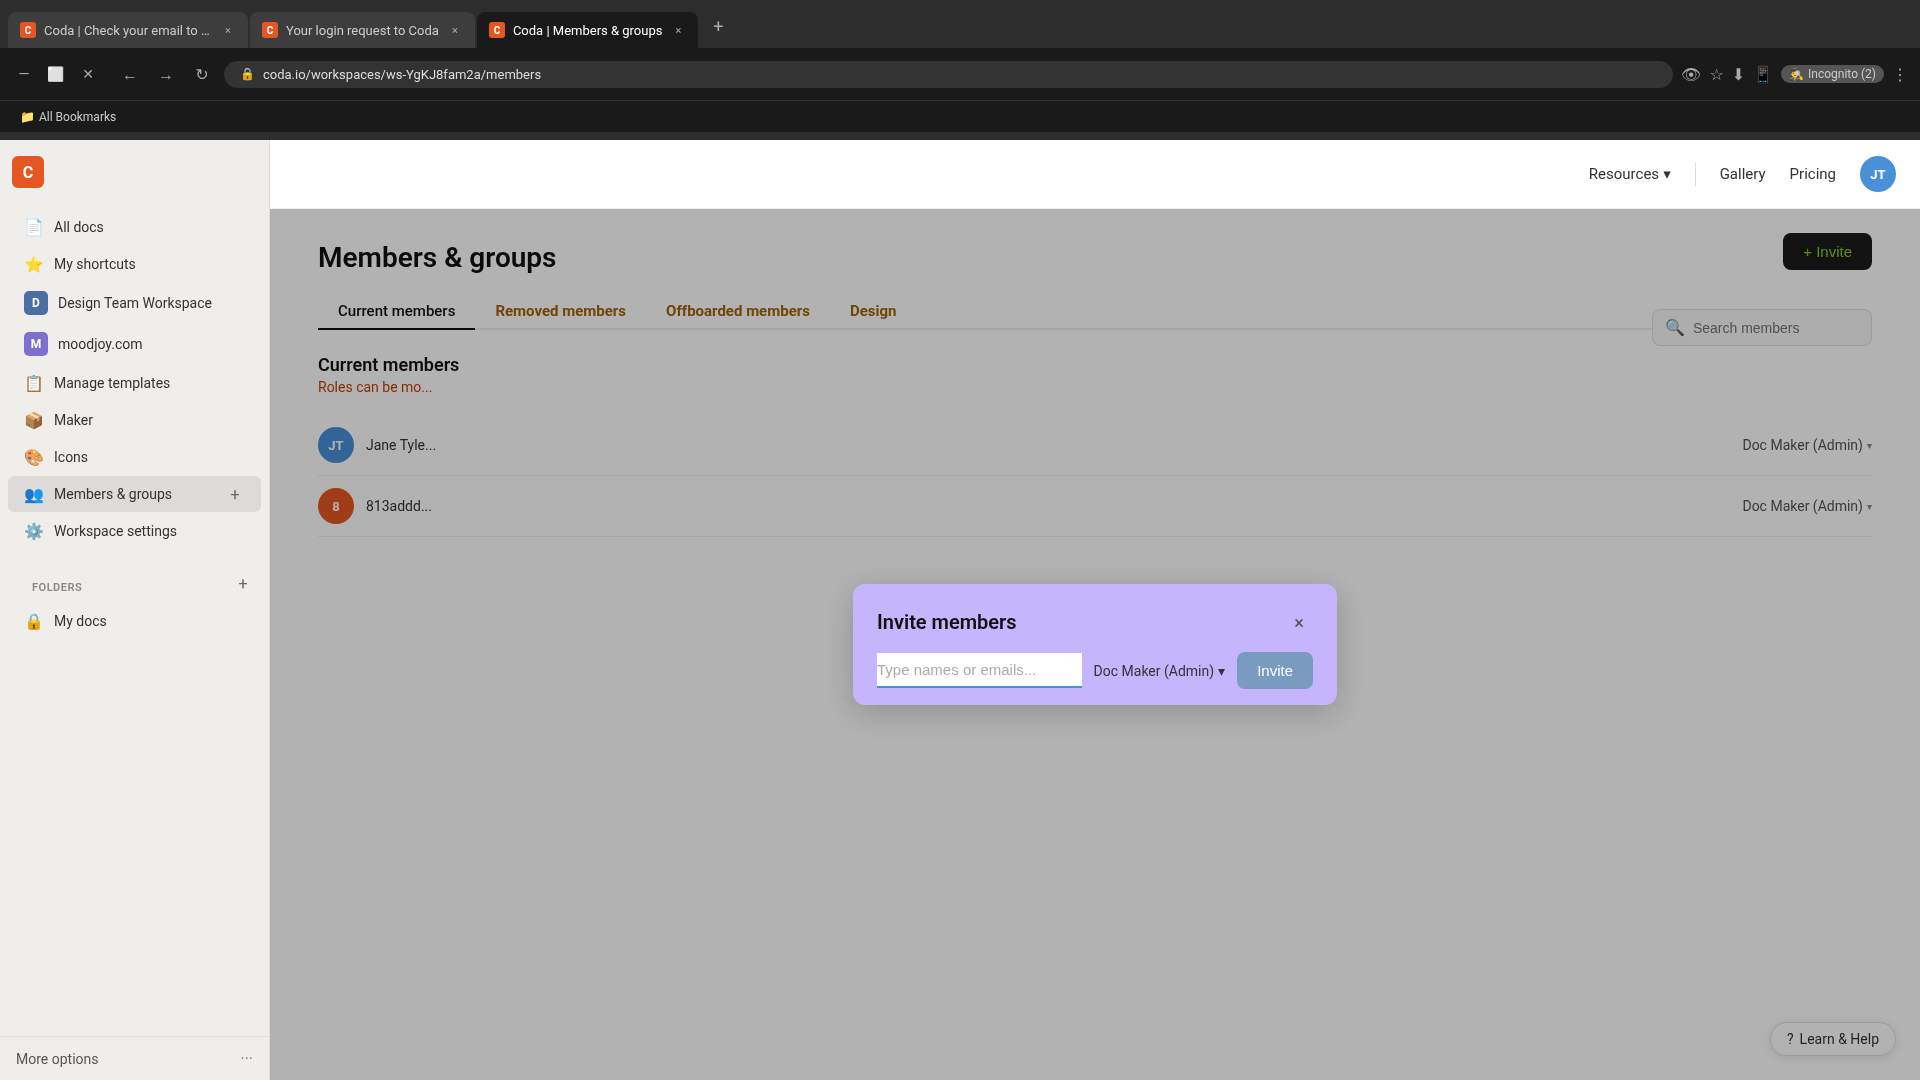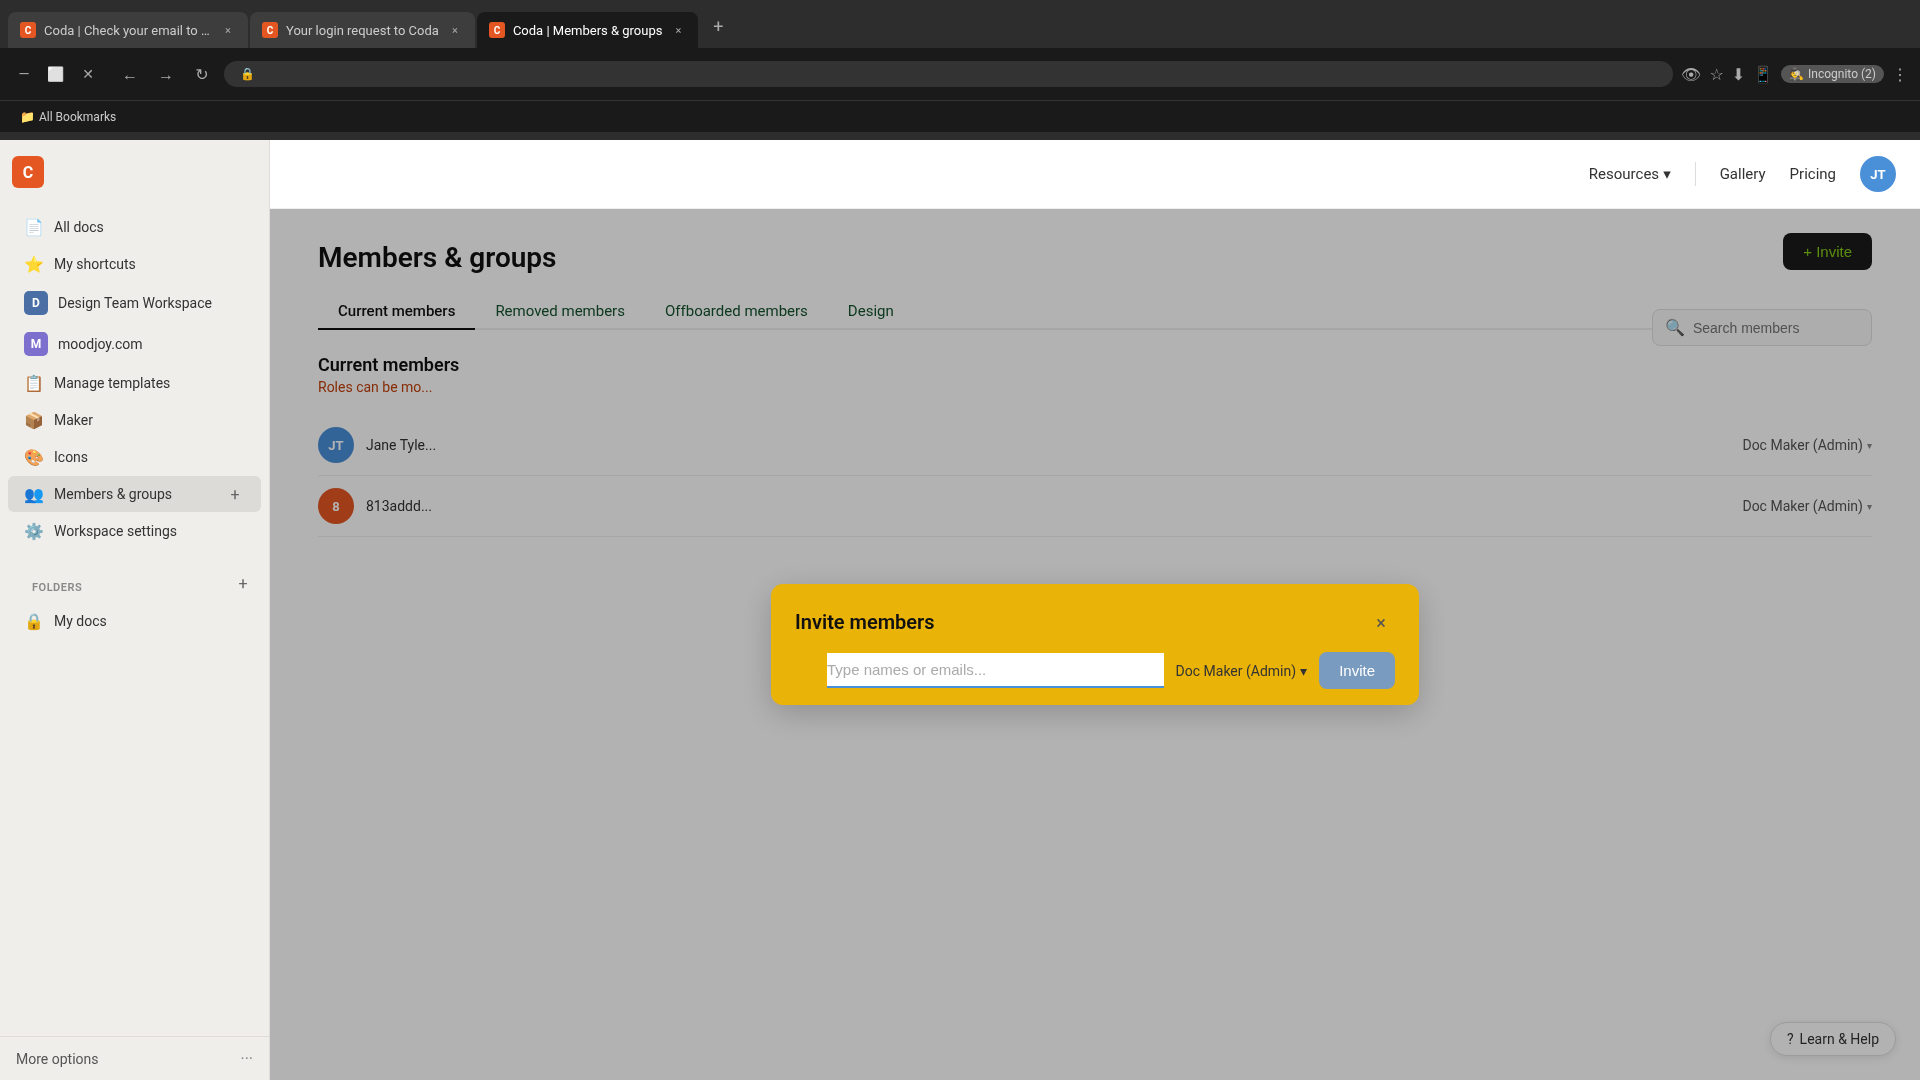--- a/index.html
+++ b/index.html
@@ -338,24 +338,25 @@
     }
     .page-tabs {
       display: flex;
       gap: 0;
       border-bottom: 2px solid #eee;
       margin-bottom: 24px;
     }
     .page-tab {
       padding: 8px 20px;
       font-size: 15px;
-      color: #14532d;
+      color: #a16207;
       cursor: pointer;
       border-bottom: 2px solid transparent;
       margin-bottom: -2px;
+      font-weight: bold;
     }
     .page-tab.active {
       color: #111;
       border-bottom-color: #111;
       font-weight: 500;
     }
     .section-title {
       font-size: 18px;
       font-weight: 600;
       color: #111;
@@ -444,23 +445,23 @@
       bottom: 0;
       background: rgba(0,0,0,0.3);
       display: flex;
       align-items: center;
       justify-content: center;
       z-index: 100;
     }
 
     
     .modal {
-      background: #eab308;
+      background: #c4b5fd;
       border-radius: 12px;
-      width: 648px;
+      width: 484px;
       box-shadow: 0 8px 32px rgba(0,0,0,0.2);
       overflow: hidden;
       position: relative;
     }
     .modal-header {
       padding: 24px 24px 16px;
       display: flex;
       align-items: center;
       justify-content: space-between;
     }
@@ -490,21 +491,20 @@
       padding-bottom: 16px;
     }
     .invite-input {
       flex: 1;
       border: none;
       border-bottom: 2px solid #4a90d9;
       padding: 8px 0;
       font-size: 15px;
       outline: none;
       color: #333;
-      margin-left: 32px;
     }
     .invite-input::placeholder { color: #aaa; }
     .role-selector {
       display: flex;
       align-items: center;
       gap: 4px;
       font-size: 14px;
       color: #333;
       cursor: pointer;
       white-space: nowrap;
@@ -576,20 +576,21 @@
     <div class="window-controls">
       <div class="win-btn">—</div>
       <div class="win-btn">⬜</div>
       <div class="win-btn">✕</div>
     </div>
     <div class="nav-btn">←</div>
     <div class="nav-btn">→</div>
     <div class="nav-btn">↻</div>
     <div class="address-bar">
       <span class="address-bar-icon">🔒</span>
+      <span class="address-text">coda.io/workspaces/ws-YgKJ8fam2a/members</span>
     </div>
     <div class="browser-actions">
       <span>👁</span>
       <span>☆</span>
       <span>⬇</span>
       <span>📱</span>
       <div class="incognito-badge">
         <span>🕵</span>
         <span>Incognito (2)</span>
       </div>

